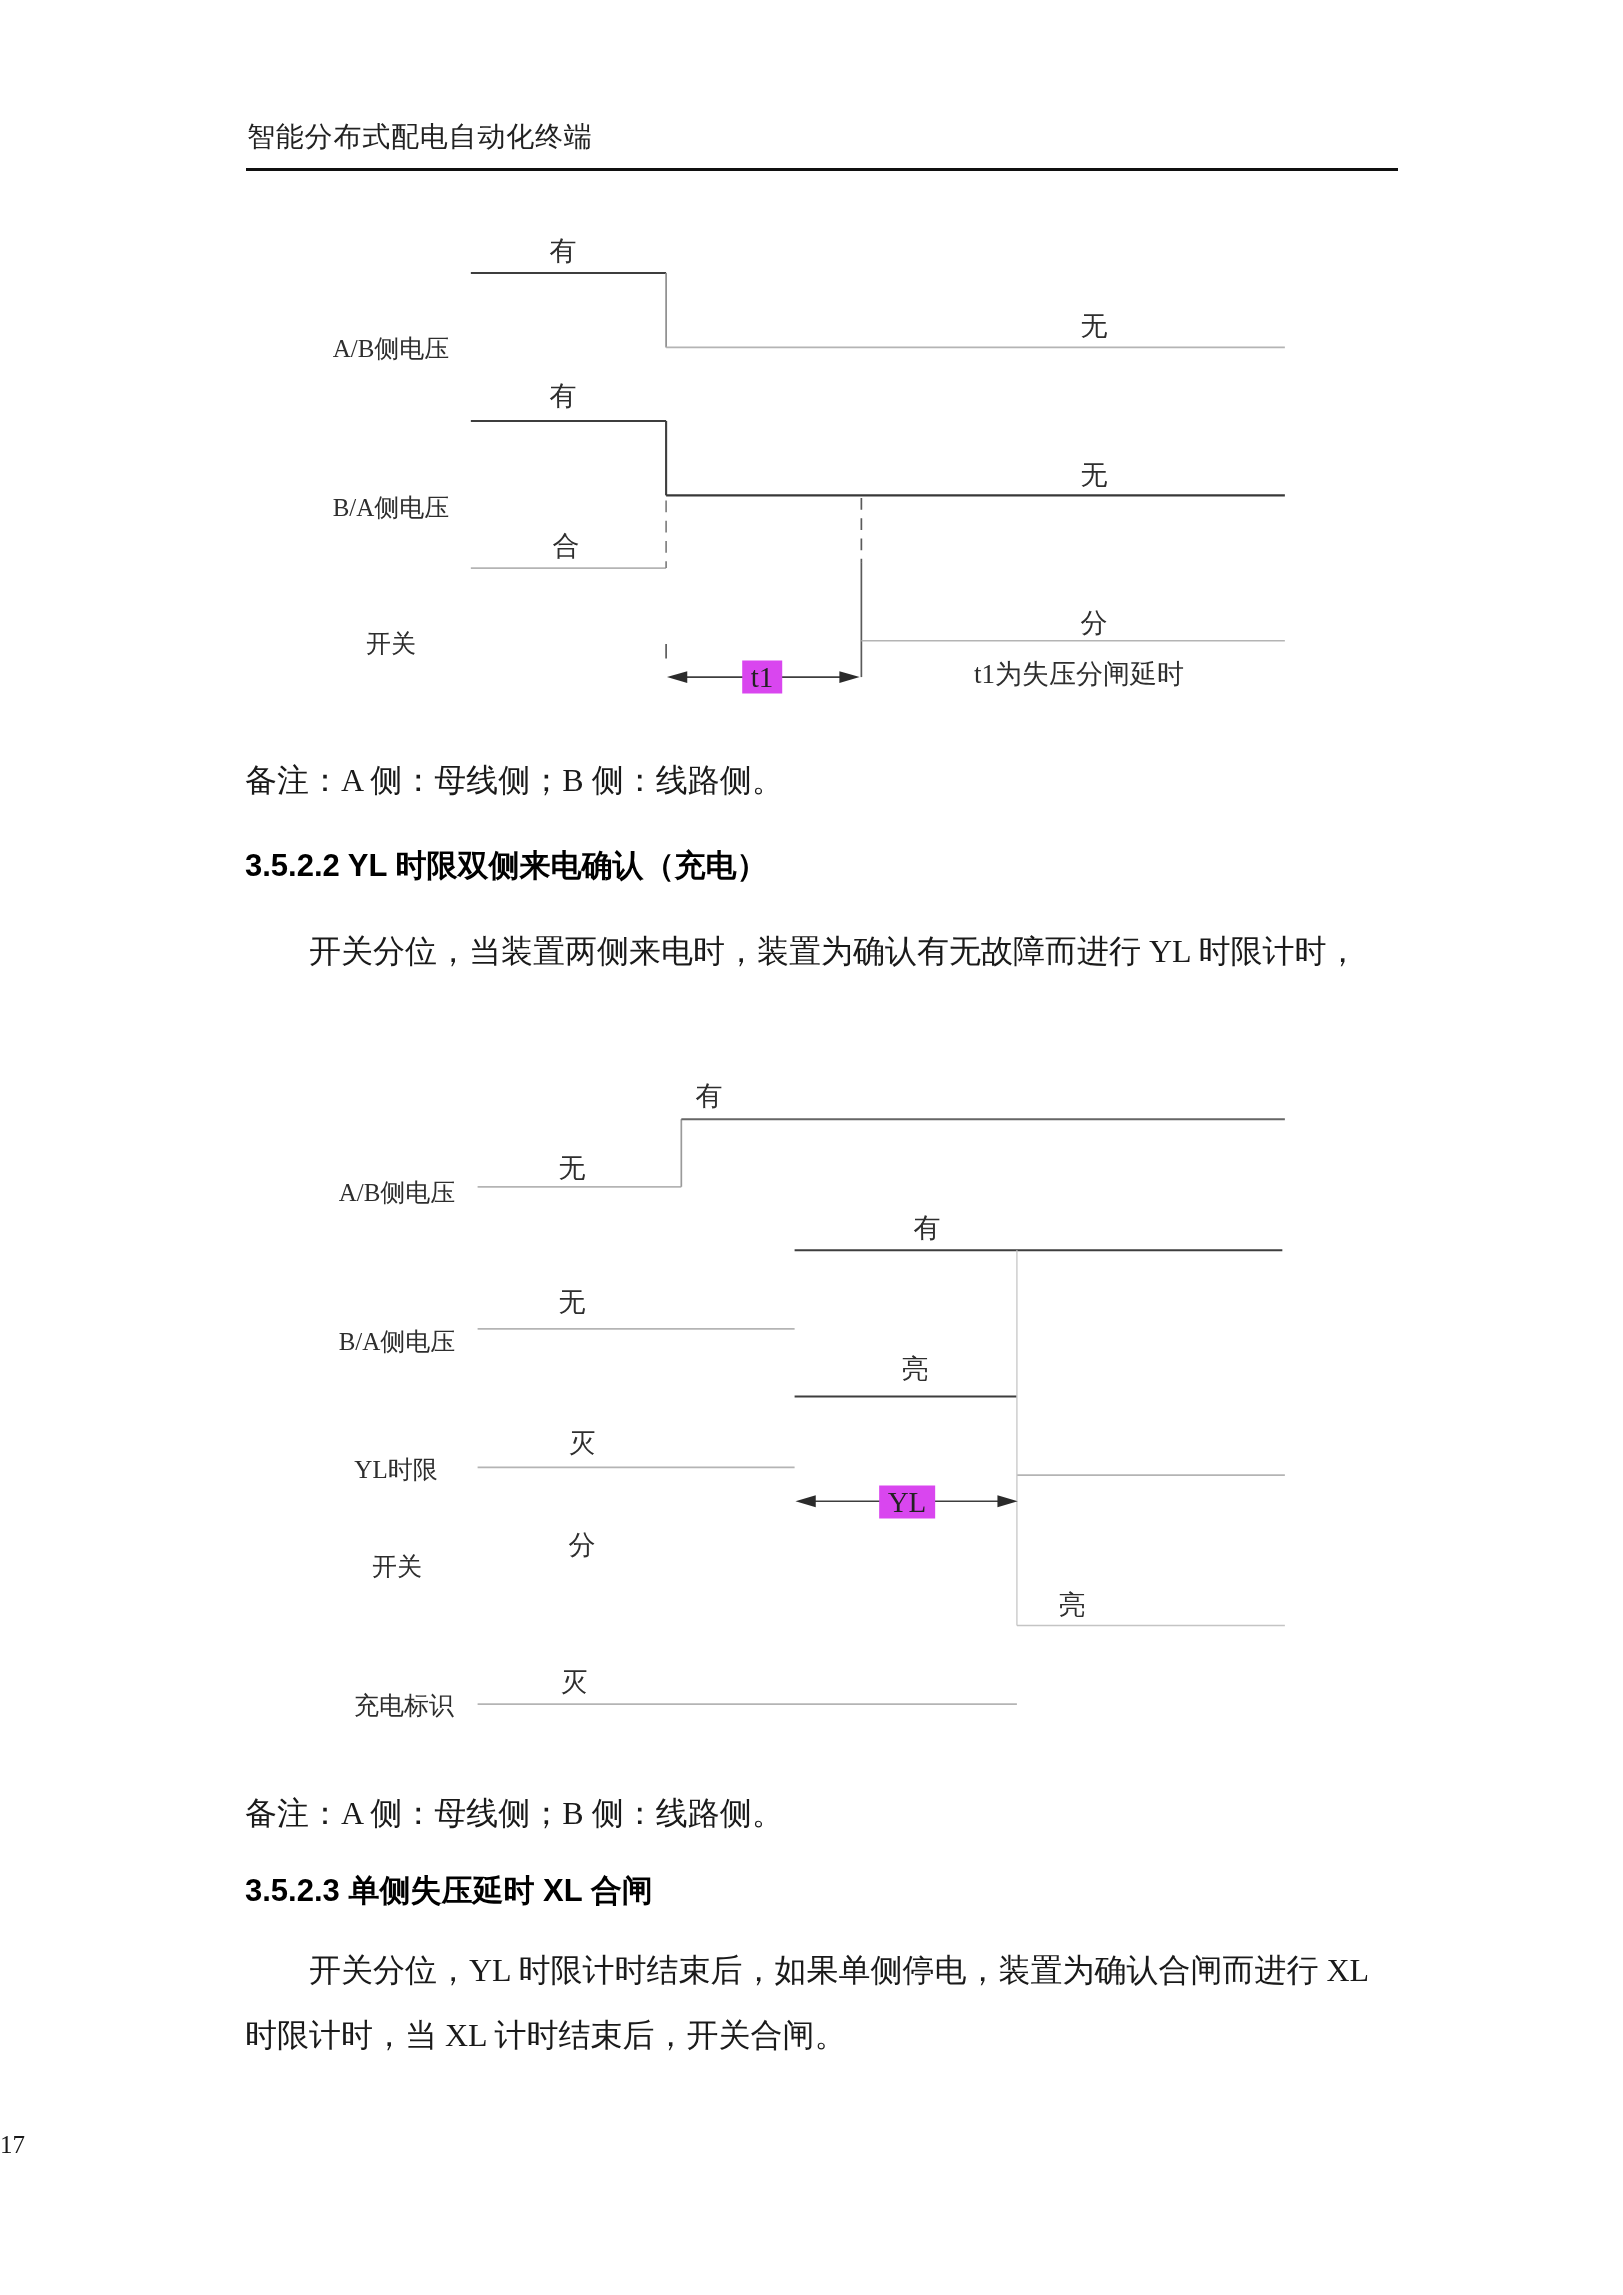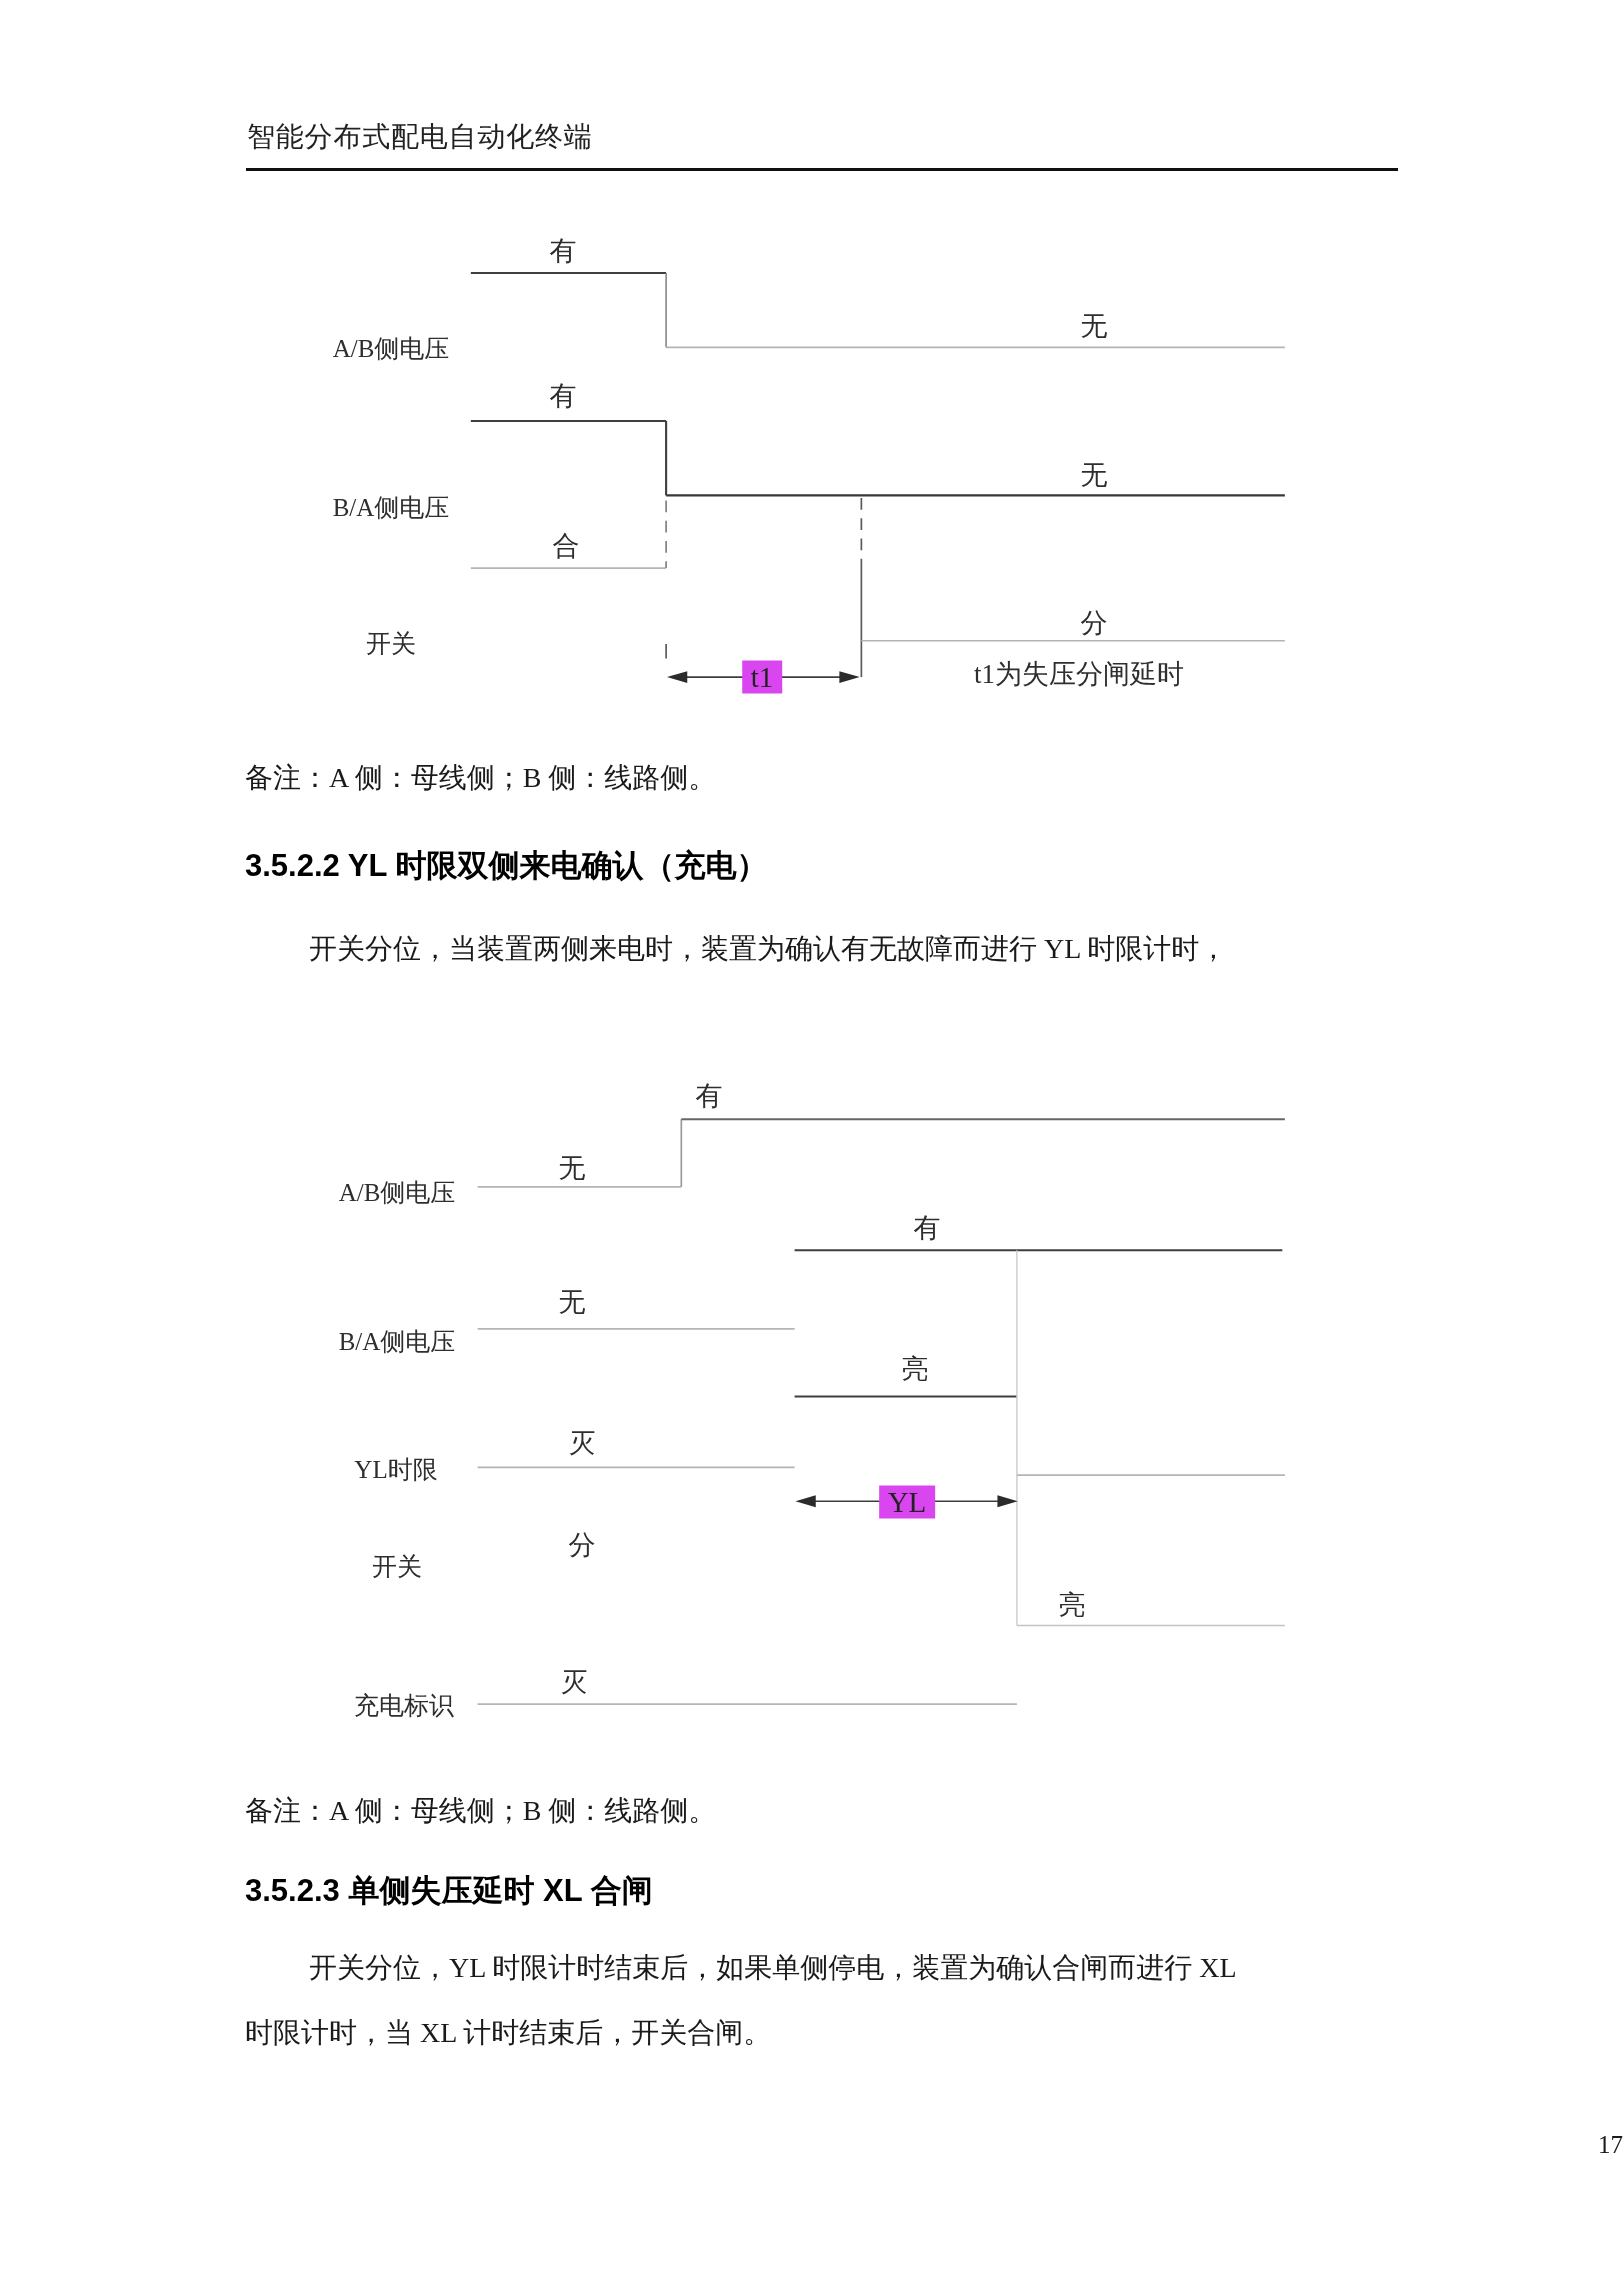--- a/index.html
+++ b/index.html
@@ -9,27 +9,27 @@
     background:#ffffff;
     overflow:hidden;
     font-family:"Liberation Serif", serif;
     color:#1a1a1a;
   }
   .abs{position:absolute;white-space:nowrap;}
   .c{transform:translate(-50%,-50%);}          
   .vc{transform:translateY(-50%);}             
   .hdr{font-size:28px;letter-spacing:0.8px;color:#222;}
   .rule{position:absolute;background:#101010;}
-  .body-t{font-size:28px;}
+  .body-t{font-size:32px;}
   .heading{font-size:31px;font-weight:bold;font-family:"Liberation Sans", sans-serif;color:#000;}
   .dlab{font-size:25px;color:#2e2e2e;}         
   .dstate{font-size:27px;color:#2e2e2e;}       
   .dlat{font-size:29px;color:#222;background:#d946ef;padding:0 8.5px;} 
   .dnote{font-size:27px;color:#2e2e2e;text-align:right;}
-  .pnum{font-size:25px;width:1623px;text-align:right;}
+  .pnum{font-size:25px;width:1623px;text-align:left;}
   svg.lines{position:absolute;left:0;top:0;}
 </style>
 </head>
 <body>
 
 <div class="page">
 
   <div class="abs hdr" style="left:247px;top:118px;">智能分布式配电自动化终端</div>
   <div class="rule" style="left:246px;top:168px;width:1152px;height:2.5px;"></div>
 

